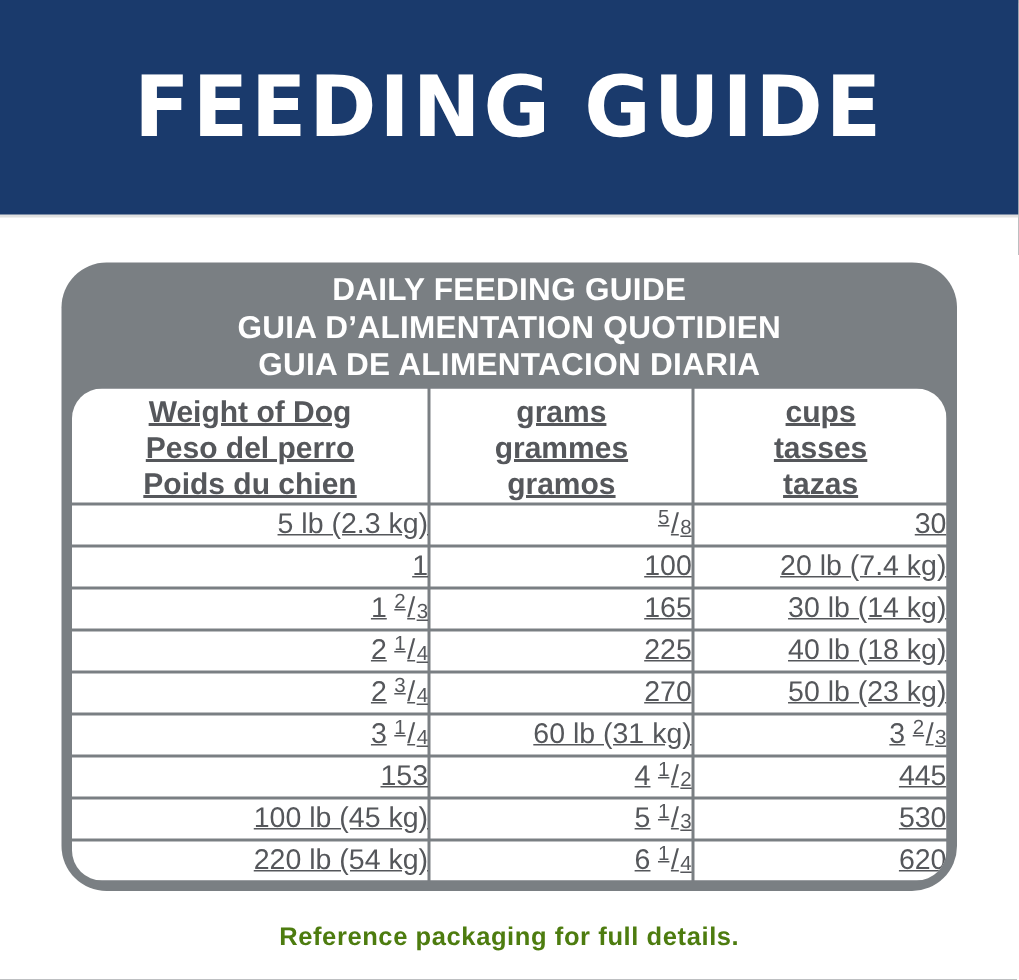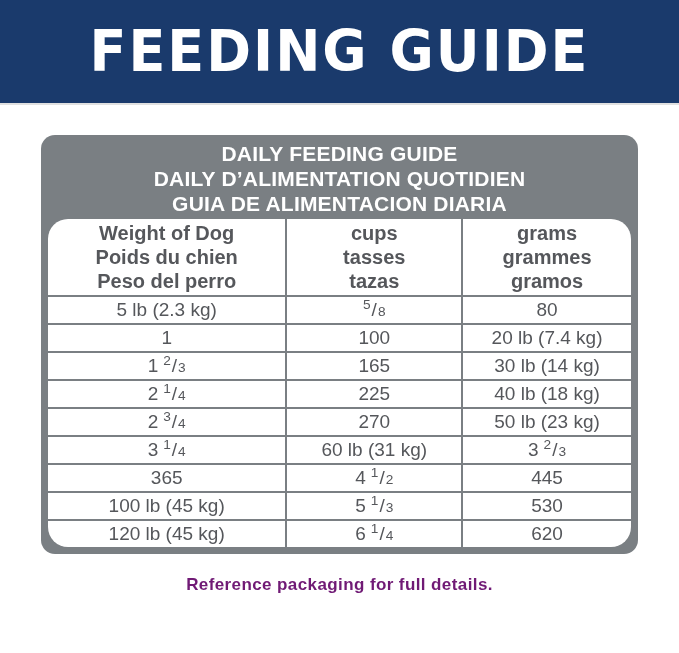--- a/index.html
+++ b/index.html
@@ -4,40 +4,40 @@
 <style>
   html,body{margin:0;padding:0;}
   body{
     width:679px;height:653px;overflow:hidden;
     background:#ffffff;
     font-family:"Liberation Sans", sans-serif;
     -webkit-font-smoothing:antialiased;
   }
   
   .banner{
-    height:103px;
+    height:143px;
     background:#1a3a6c;
     display:flex;align-items:center;justify-content:center;
     box-shadow:0 2px 0 #e0e0e0;
   }
   .banner-title{
     color:#ffffff;
     font-family:"DejaVu Sans","Liberation Sans",sans-serif;
     font-weight:bold;
     font-size:54px;
     letter-spacing:2px;
     line-height:1;
     transform:scaleY(1.04);
   }
   
   .guide{
     width:583px;
     margin:32px auto 0 auto;
     background:#7a7f83;
-    border-radius:14px;
+    border-radius:30px;
     padding:0 7px 7px 7px;
   }
   .guide-head{
     color:#ffffff;
     font-weight:bold;
     text-align:center;
     font-size:21px;
     line-height:25px;
     padding:6px 0 3px 0;
     letter-spacing:0.2px;
@@ -48,83 +48,84 @@
     grid-template-columns:239fr 175fr 169fr;
     grid-template-rows:76px;
     grid-auto-rows:26px;
     gap:2px;
     background:#7a7f83;
     border-radius:20px;
     overflow:hidden;
   }
   .cell{
     background:#ffffff;
-    display:flex;align-items:center;justify-content:center;
+    display:flex;align-items:center;justify-content:flex-end;
     color:#55575b;
     font-size:19px;
     white-space:nowrap;
+    text-decoration:underline;
   }
   .cell.head{
     flex-direction:column;
     font-weight:bold;
     font-size:20px;
     line-height:24px;
   }
   .wh{margin-right:5px;}
   .fr-n{font-size:72%;vertical-align:0.38em;position:relative;top:-0.38em;}
   .fr-s{font-size:100%;margin:0 1px;}
   .fr-d{font-size:72%;position:relative;top:0.10em;}
   
   .footer{
     margin-top:21px;
     text-align:center;
-    color:#701a75;
+    color:#4d7c0f;
     font-weight:bold;
     font-size:17px;
     letter-spacing:0.4px;
   }
 </style>
 </head>
 <body>
 
 <div class="banner">
   <div class="banner-title">FEEDING GUIDE</div>
 </div>
 
 <div class="guide">
   <div class="guide-head">
     <div>DAILY FEEDING GUIDE</div>
-    <div>DAILY D’ALIMENTATION QUOTIDIEN</div>
+    <div>GUIA D’ALIMENTATION QUOTIDIEN</div>
     <div>GUIA DE ALIMENTACION DIARIA</div>
   </div>
 
   <div class="grid" id="grid">
     <div class="cell head">
       <span>Weight of Dog</span>
+      <span>Peso del perro</span>
       <span>Poids du chien</span>
-      <span>Peso del perro</span>
+    </div>
+    <div class="cell head">
+      <span>grams</span>
+      <span>grammes</span>
+      <span>gramos</span>
     </div>
     <div class="cell head">
       <span>cups</span>
       <span>tasses</span>
       <span>tazas</span>
-    </div>
-    <div class="cell head">
-      <span>grams</span>
-      <span>grammes</span>
-      <span>gramos</span>
     </div>
 
   <div class="cell">5 lb (2.3 kg)</div>
       <div class="cell">
         <span class="fr-n">5</span>
         <span class="fr-s">/</span>
         <span class="fr-d">8</span>
       </div>
-      <div class="cell">80</div>
+      <div class="cell">30</div>
       <div class="cell">
         <span class="">1</span>
       </div>
       <div class="cell">100</div>
       <div class="cell">20 lb (7.4 kg)</div>
       <div class="cell">
         <span class="wh">1</span>
         <span class="fr-n">2</span>
         <span class="fr-s">/</span>
         <span class="fr-d">3</span>
@@ -153,37 +154,37 @@
         <span class="fr-s">/</span>
         <span class="fr-d">4</span>
       </div>
       <div class="cell">60 lb (31 kg)</div>
       <div class="cell">
         <span class="wh">3</span>
         <span class="fr-n">2</span>
         <span class="fr-s">/</span>
         <span class="fr-d">3</span>
       </div>
-      <div class="cell">365</div>
+      <div class="cell">153</div>
       <div class="cell">
         <span class="wh">4</span>
         <span class="fr-n">1</span>
         <span class="fr-s">/</span>
         <span class="fr-d">2</span>
       </div>
       <div class="cell">445</div>
       <div class="cell">100 lb (45 kg)</div>
       <div class="cell">
         <span class="wh">5</span>
         <span class="fr-n">1</span>
         <span class="fr-s">/</span>
         <span class="fr-d">3</span>
       </div>
       <div class="cell">530</div>
-      <div class="cell">120 lb (45 kg)</div>
+      <div class="cell">220 lb (54 kg)</div>
       <div class="cell">
         <span class="wh">6</span>
         <span class="fr-n">1</span>
         <span class="fr-s">/</span>
         <span class="fr-d">4</span>
       </div>
       <div class="cell">620</div>
     </div>
 </div>
 

